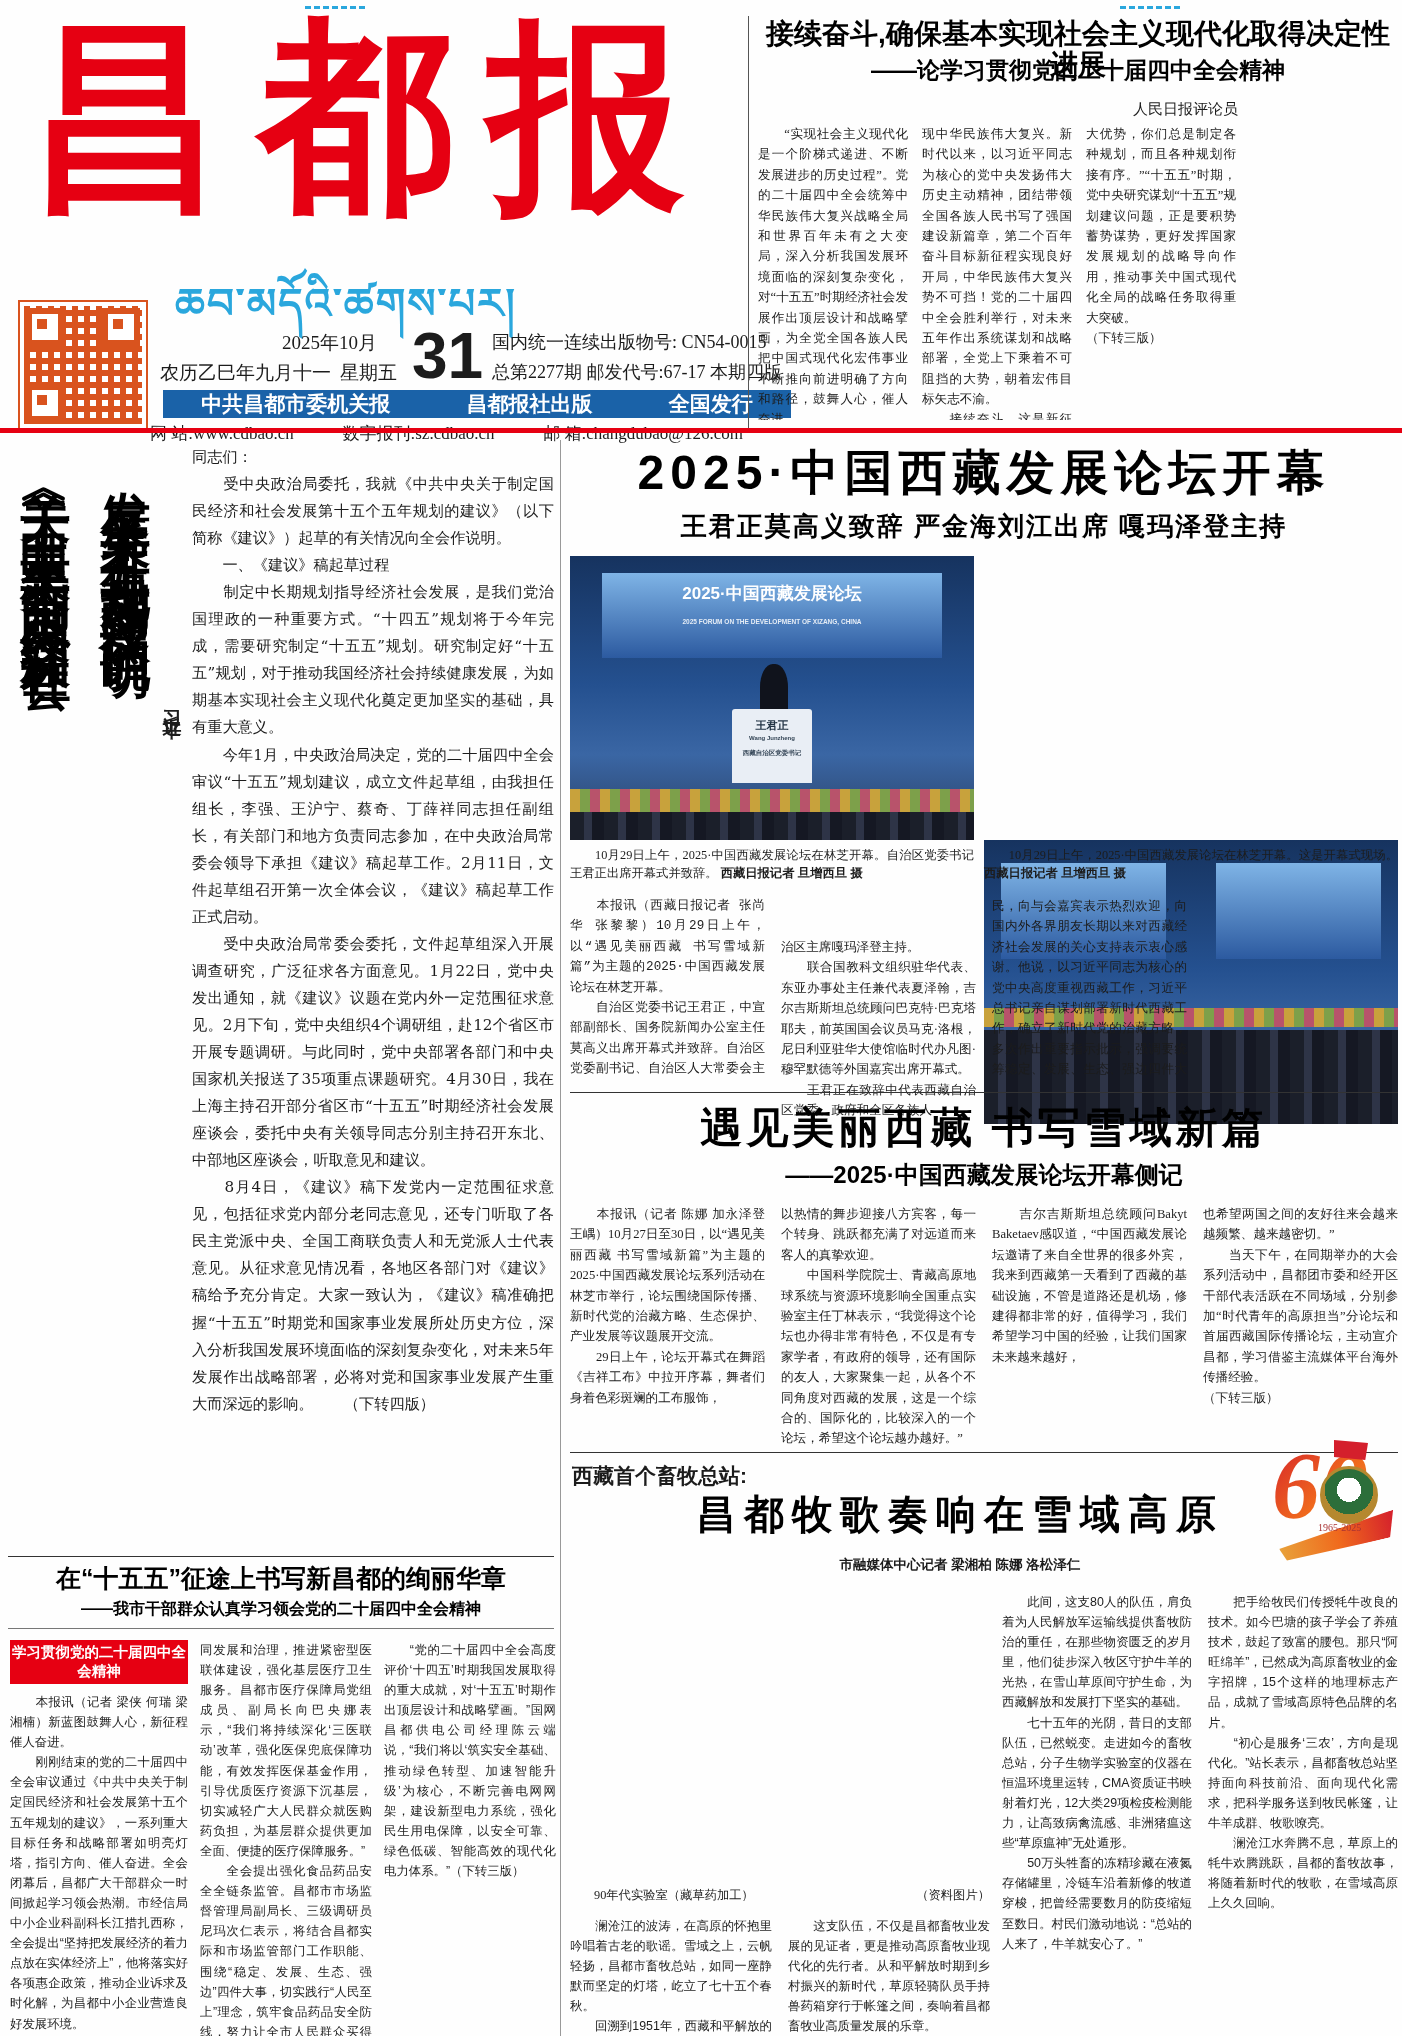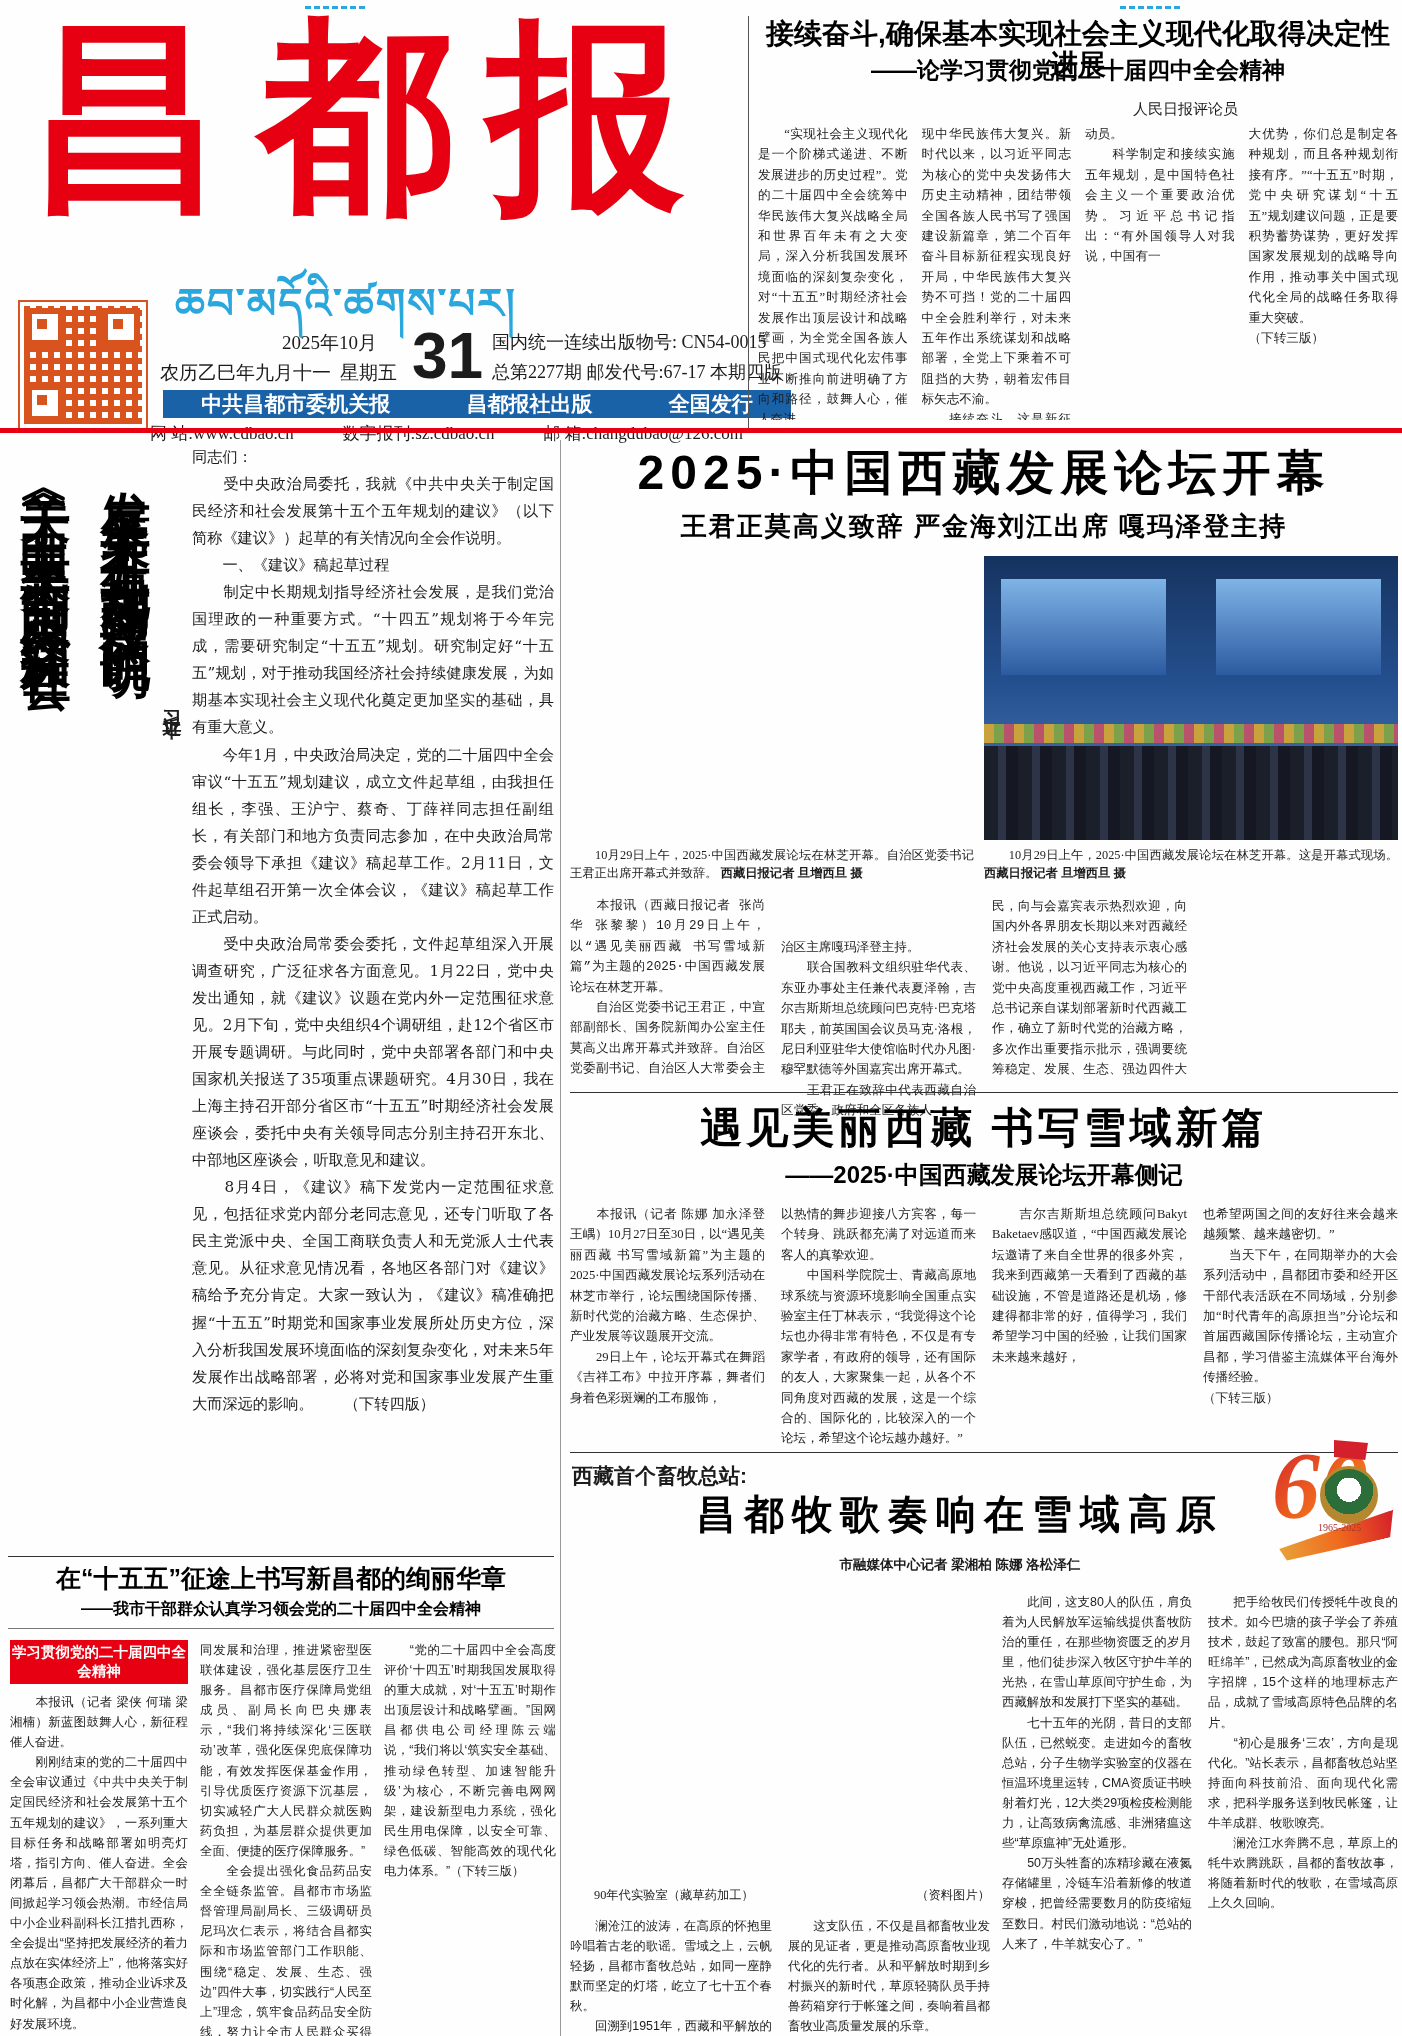--- a/index.html
+++ b/index.html
@@ -112,22 +112,20 @@
 
   <div class="abs headline" style="left:758px;top:18px;width:640px;font-size:28px;">接续奋斗,确保基本实现社会主义现代化取得决定性进展</div>
   <div class="abs headline" style="left:758px;top:58px;width:640px;font-size:23px;">——论学习贯彻党的二十届四中全会精神</div>
   <div class="abs" style="left:758px;top:100px;width:480px;text-align:right;font-size:15px;font-family:'DejaVu Serif',serif;">人民日报评论员</div>
 
   <div class="abs cols" style="left:758px;top:124px;width:640px;height:296px;gap:14px;">
     <div class="col serifbody" style="width:150px;height:296px;">　　“实现社会主义现代化是一个阶梯式递进、不断发展进步的历史过程”。党的二十届四中全会统筹中华民族伟大复兴战略全局和世界百年未有之大变局，深入分析我国发展环境面临的深刻复杂变化，对“十五五”时期经济社会发展作出顶层设计和战略擘画，为全党全国各族人民把中国式现代化宏伟事业不断推向前进明确了方向和路径，鼓舞人心，催人奋进。</div>
     <div class="col serifbody" style="width:150px;height:296px;">现中华民族伟大复兴。新时代以来，以习近平同志为核心的党中央发扬伟大历史主动精神，团结带领全国各族人民书写了强国建设新篇章，第二个百年奋斗目标新征程实现良好开局，中华民族伟大复兴势不可挡！党的二十届四中全会胜利举行，对未来五年作出系统谋划和战略部署，全党上下乘着不可阻挡的大势，朝着宏伟目标矢志不渝。
 　　接续奋斗，这是新征程上的又一次总动员、总部署。
 　　自成立以来，我们党团结带领领导人民所进行的一切奋斗，就是为了把我国建设成为现代化强国，实</div>
-    <div class="col serifbody" style="width:150px;height:296px;">动员。
-　　科学制定和接续实施五年规划，是中国特色社会主义一个重要政治优势。习近平总书记指出：“有外国领导人对我说，中国有一</div>
     <div class="col serifbody" style="width:150px;height:296px;">大优势，你们总是制定各种规划，而且各种规划衔接有序。”“十五五”时期，党中央研究谋划“十五五”规划建议问题，正是要积势蓄势谋势，更好发挥国家发展规划的战略导向作用，推动事关中国式现代化全局的战略任务取得重大突破。
 （下转三版）</div>
   </div>
 
   <div class="abs redrule" style="left:0;top:428px;width:1402px;height:5px;"></div>
 
   <div class="abs vline" style="left:560px;top:440px;height:1596px;background:#999;"></div>
 
   <div class="abs vtitle" style="left:18px;top:452px;height:1090px;">关于《中共中央关于制定国民经济和社会</div>
   <div class="abs vtitle" style="left:98px;top:452px;height:1090px;">发展第十五个五年规划的建议》的说明</div>
@@ -156,20 +154,32 @@
       </div>
       <div class="col sansbody" style="width:178px;height:396px;">同发展和治理，推进紧密型医联体建设，强化基层医疗卫生服务。昌都市医疗保障局党组成员、副局长向巴央娜表示，“我们将持续深化‘三医联动’改革，强化医保兜底保障功能，有效发挥医保基金作用，引导优质医疗资源下沉基层，切实减轻广大人民群众就医购药负担，为基层群众提供更加全面、便捷的医疗保障服务。”
 　　全会提出强化食品药品安全全链条监管。昌都市市场监督管理局副局长、三级调研员尼玛次仁表示，将结合昌都实际和市场监管部门工作职能、围绕“稳定、发展、生态、强边”四件大事，切实践行“人民至上”理念，筑牢食品药品安全防线，努力让全市人民群众买得放心、吃得安心、用得舒心。</div>
       <div class="col sansbody" style="width:178px;height:396px;">　　“党的二十届四中全会高度评价‘十四五’时期我国发展取得的重大成就，对‘十五五’时期作出顶层设计和战略擘画。”国网昌都供电公司经理陈云端说，“我们将以‘筑实安全基础、推动绿色转型、加速智能升级’为核心，不断完善电网网架，建设新型电力系统，强化民生用电保障，以安全可靠、绿色低碳、智能高效的现代化电力体系。”（下转三版）</div>
     </div>
   </div>
 
   <div class="abs headline" style="left:570px;top:446px;width:828px;font-size:48px;letter-spacing:6px;">2025·中国西藏发展论坛开幕</div>
   <div class="abs headline" style="left:570px;top:512px;width:828px;font-size:26px;letter-spacing:2px;">王君正莫高义致辞 严金海刘江出席 嘎玛泽登主持</div>
 
+  <div class="abs photo" style="left:570px;top:556px;width:404px;height:284px;">
+    <div class="screen" style="left:8%;top:6%;width:84%;height:30%;"></div>
+    <div class="banner-text" style="top:9%;font-size:17px;">2025·中国西藏发展论坛</div>
+    <div class="banner-text" style="top:22%;font-size:6.5px;opacity:.85;">2025 FORUM ON THE DEVELOPMENT OF XIZANG, CHINA</div>
+    <div class="person" style="left:47%;top:38%;width:7%;height:18%;"></div>
+    <div class="podium" style="left:40%;top:54%;width:20%;height:26%;"></div>
+    <div class="banner-text" style="top:57%;left:0;font-size:11px;color:#234;">王君正</div>
+    <div class="banner-text" style="top:63%;left:0;font-size:6px;color:#345;">Wang Junzheng</div>
+    <div class="banner-text" style="top:68%;left:0;font-size:6.5px;color:#345;">西藏自治区党委书记</div>
+    <div class="flowers" style="bottom:10%;height:8%;"></div>
+    <div class="crowd" style="height:10%;"></div>
+  </div>
 
   <div class="abs photo" style="left:984px;top:556px;width:414px;height:284px;">
     <div class="screen" style="left:4%;top:8%;width:40%;height:34%;"></div>
     <div class="screen" style="left:56%;top:8%;width:40%;height:34%;"></div>
     <div class="flowers" style="bottom:34%;height:7%;"></div>
     <div class="crowd" style="height:33%;"></div>
   </div>
 
   <div class="abs caption" style="left:570px;top:846px;width:404px;">
     <span>　　10月29日上午，2025·中国西藏发展论坛在林芝开幕。自治区党委书记王君正出席开幕式并致辞。</span>

